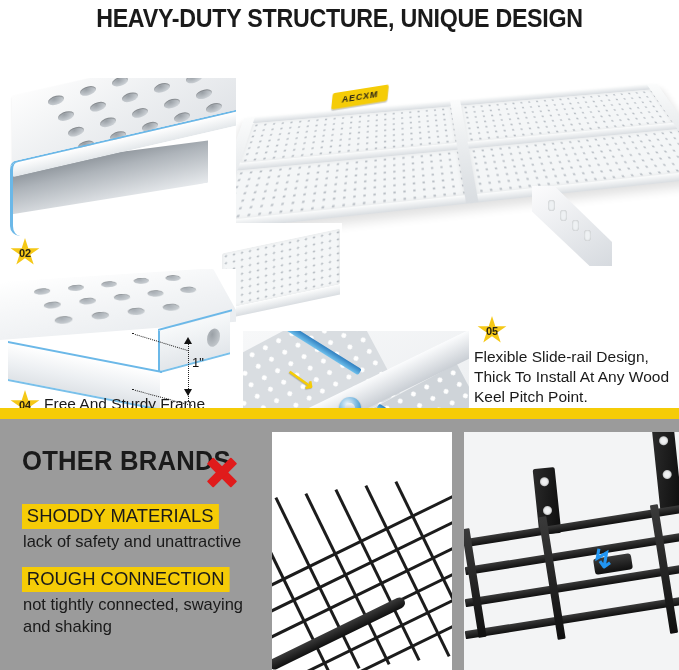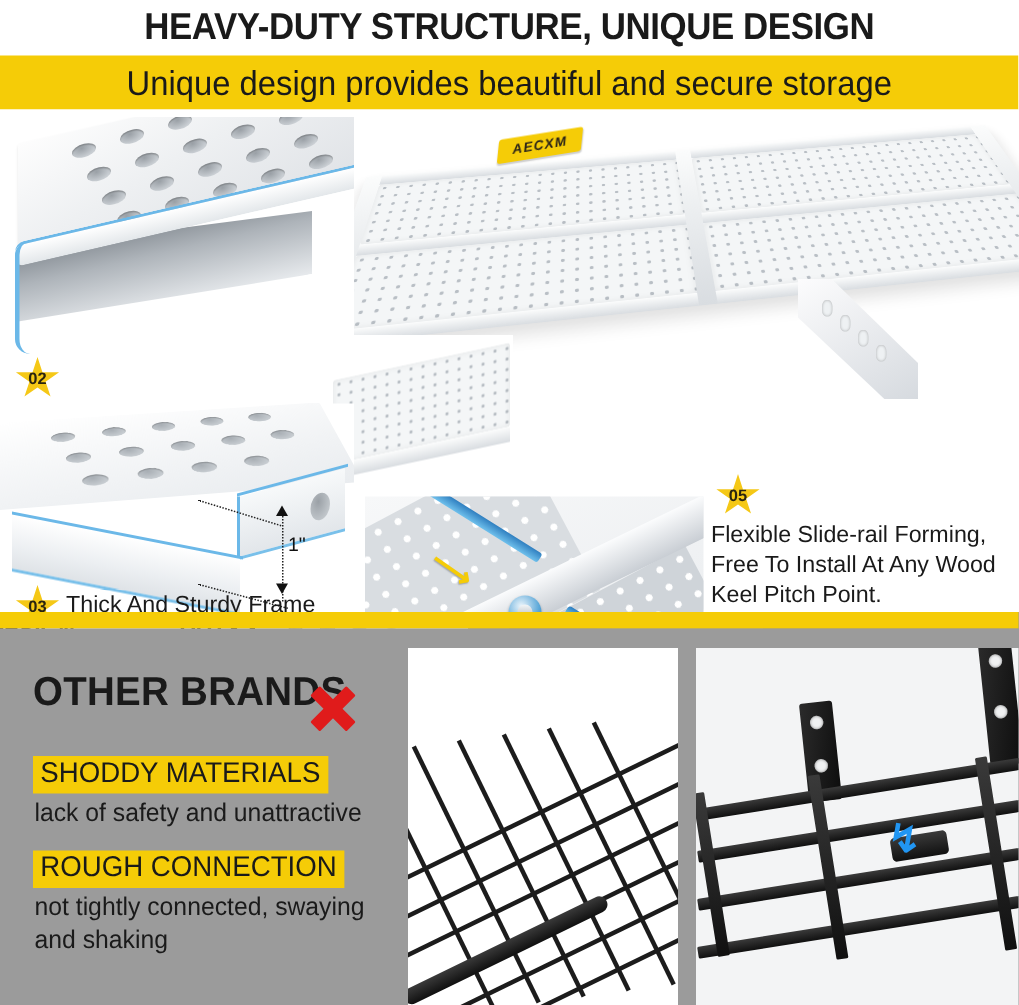--- a/index.html
+++ b/index.html
@@ -229,23 +229,20 @@
     background:#f0f1f2;box-shadow:inset 0 0 2px rgba(0,0,0,.5);}
   .bluehook{position:absolute;color:#2196f3;font-size:26px;font-weight:bold;
     font-family:"Liberation Sans",sans-serif;}
 </style>
 </head>
 <body>
 
 <div class="page">
 
   <div class="hdr-title">HEAVY-DUTY STRUCTURE, UNIQUE DESIGN</div>
-  <div class="hdr-band">
-    <div class="hdr-sub">Unique design provides beautiful and secure storage</div>
-  </div>
 
   <div class="upper">
 
     <div class="photo" id="ph1">
       <div class="chan-top">
         <div class="chan-holes">
           <i style="left:36px;top:10px"></i>
             <i style="left:68px;top:8px"></i>
             <i style="left:100px;top:6px"></i>
           <i style="left:132px;top:5px"></i>
@@ -344,28 +341,28 @@
       <div class="bolt" style="left:96px;top:66px"></div>
       <div class="yarrow" style="left:44px;top:36px;transform:rotate(35deg)">⟶</div>
       <div class="yarrow" style="left:152px;top:104px;transform:rotate(35deg)">⟶</div>
     </div>
 
     <div class="star" style="left:10px;top:165px">
       <span>02</span>
     </div>
 
     <div class="star" style="left:10px;top:317px">
-      <span>03</span>
-    </div>
-    <div class="callout-txt" style="left:44px;top:322px">Thick And Sturdy Frame</div>
+      <span>04</span>
+    </div>
+    <div class="callout-txt" style="left:44px;top:322px">Free And Sturdy Frame</div>
 
     <div class="star" style="left:477px;top:243px">
       <span>05</span>
     </div>
-    <div class="callout-txt multi" style="left:474px;top:274px;width:200px">Flexible Slide-rail Forming, Free To Install At Any Wood Keel Pitch Point.</div>
+    <div class="callout-txt multi" style="left:474px;top:274px;width:200px">Flexible Slide-rail Design, Thick To Install At Any Wood Keel Pitch Point.</div>
 
   </div>
 
   <div class="divider"></div>
 
   <div class="lower">
 
     <div class="ob-title">OTHER BRANDS</div>
     <div class="xmark">
         <i></i>

